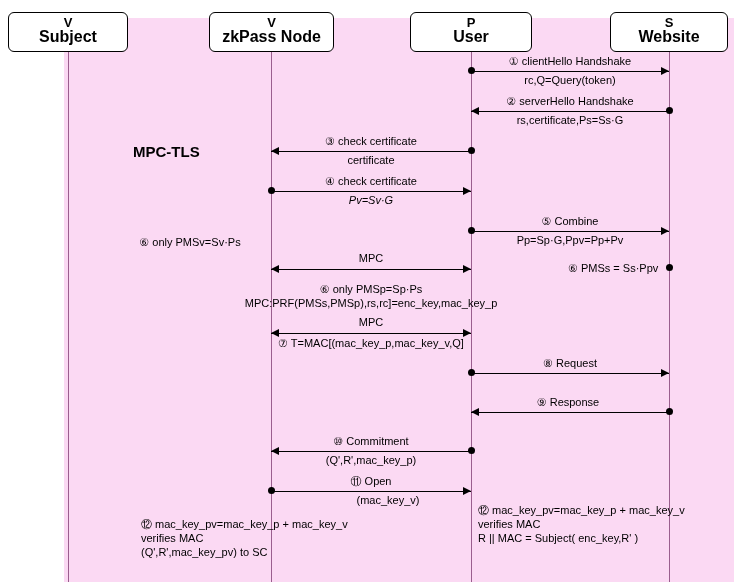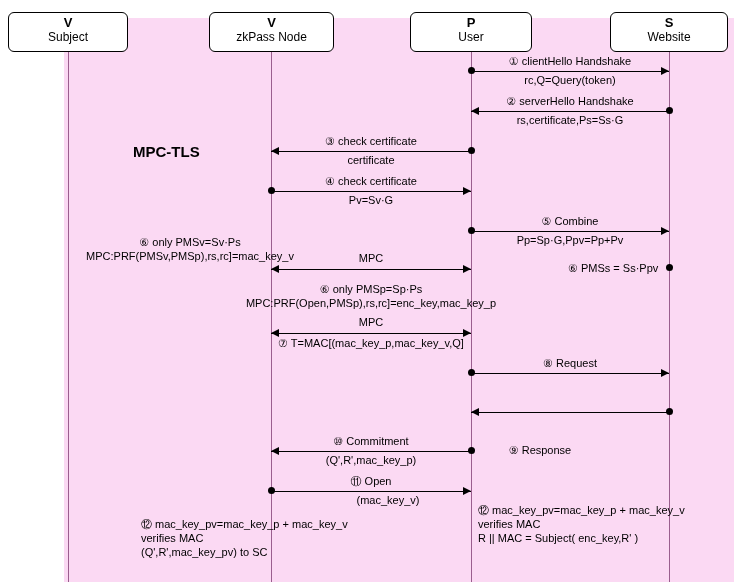--- a/index.html
+++ b/index.html
@@ -30,23 +30,24 @@
     text-align: center;
     padding-top: 3px;
   }
   .actor .role {
     font-size: 13px;
     font-weight: bold;
     line-height: 14px;
     color: #000;
   }
   .actor .name {
-    font-size: 12px;
+    font-size: 16px;
     line-height: 14px;
     color: #000;
+    font-weight: bold;
   }
   
   .lifeline {
     position: absolute;
     width: 1px;
     background: #9a5e8e;
   }
   
   .arrow-line {
     position: absolute;
@@ -155,71 +156,70 @@
   <div class="dot" style="left:468px; top:147px;"></div>
   <div class="lbl c" style="left:371px; top:154px;">certificate</div>
 
   <div class="lbl c" style="left:371px; top:175px;">
     <span>④</span>
     <span>check certificate</span>
   </div>
   <div class="arrow-line" style="left:271px; top:191px; width:200px;"></div>
   <div class="arrow-head right" style="left:463px; top:187px;"></div>
   <div class="dot" style="left:268px; top:187px;"></div>
-  <div class="lbl c" style="left:371px; top:194px;">Pv=Sv·G</div>
+  <div class="lbl c" style="left:371px; top:194px;font-style:italic;">Pv=Sv·G</div>
 
   <div class="lbl c" style="left:570px; top:215px;">
     <span>⑤</span>
     <span>Combine</span>
   </div>
   <div class="arrow-line" style="left:471px; top:231px; width:198px;"></div>
   <div class="arrow-head right" style="left:661px; top:227px;"></div>
   <div class="dot" style="left:468px; top:227px;"></div>
   <div class="lbl c" style="left:570px; top:234px;">Pp=Sp·G,Ppv=Pp+Pv</div>
 
   <div class="lbl c" style="left:190px; top:236px;">
     <span>⑥</span>
     <span>only PMSv=Sv·Ps</span>
   </div>
-  <div class="lbl c" style="left:190px; top:250px;">MPC:PRF(PMSv,PMSp),rs,rc]=mac_key_v</div>
   <div class="lbl c" style="left:371px; top:252px;">MPC</div>
   <div class="arrow-line" style="left:271px; top:269px; width:200px;"></div>
   <div class="arrow-head left" style="left:271px; top:265px;"></div>
   <div class="arrow-head right" style="left:463px; top:265px;"></div>
 
   <div class="lbl" style="left:568px; top:262px;">
     <span>⑥</span>
     <span>PMSs = Ss·Ppv</span>
   </div>
   <div class="dot" style="left:666px; top:264px;"></div>
 
   <div class="lbl c" style="left:371px; top:283px;">
     <span>⑥</span>
     <span>only PMSp=Sp·Ps</span>
   </div>
-  <div class="lbl c" style="left:371px; top:297px;">MPC:PRF(Open,PMSp),rs,rc]=enc_key,mac_key_p</div>
+  <div class="lbl c" style="left:371px; top:297px;">MPC:PRF(PMSs,PMSp),rs,rc]=enc_key,mac_key_p</div>
   <div class="lbl c" style="left:371px; top:316px;">MPC</div>
   <div class="arrow-line" style="left:271px; top:333px; width:200px;"></div>
   <div class="arrow-head left" style="left:271px; top:329px;"></div>
   <div class="arrow-head right" style="left:463px; top:329px;"></div>
 
   <div class="lbl c" style="left:371px; top:337px;">
     <span>⑦</span>
     <span>T=MAC[(mac_key_p,mac_key_v,Q]</span>
   </div>
 
   <div class="lbl c" style="left:570px; top:357px;">
     <span>⑧</span>
     <span>Request</span>
   </div>
   <div class="arrow-line" style="left:471px; top:373px; width:198px;"></div>
   <div class="arrow-head right" style="left:661px; top:369px;"></div>
   <div class="dot" style="left:468px; top:369px;"></div>
 
-  <div class="lbl c" style="left:540px; top:396px;margin-top:48px;">
+  <div class="lbl c" style="left:568px; top:396px;">
     <span>⑨</span>
     <span>Response</span>
   </div>
   <div class="arrow-line" style="left:471px; top:412px; width:198px;"></div>
   <div class="arrow-head left" style="left:471px; top:408px;"></div>
   <div class="dot" style="left:666px; top:408px;"></div>
 
   <div class="lbl c" style="left:371px; top:435px;">
     <span>⑩</span>
     <span>Commitment</span>

